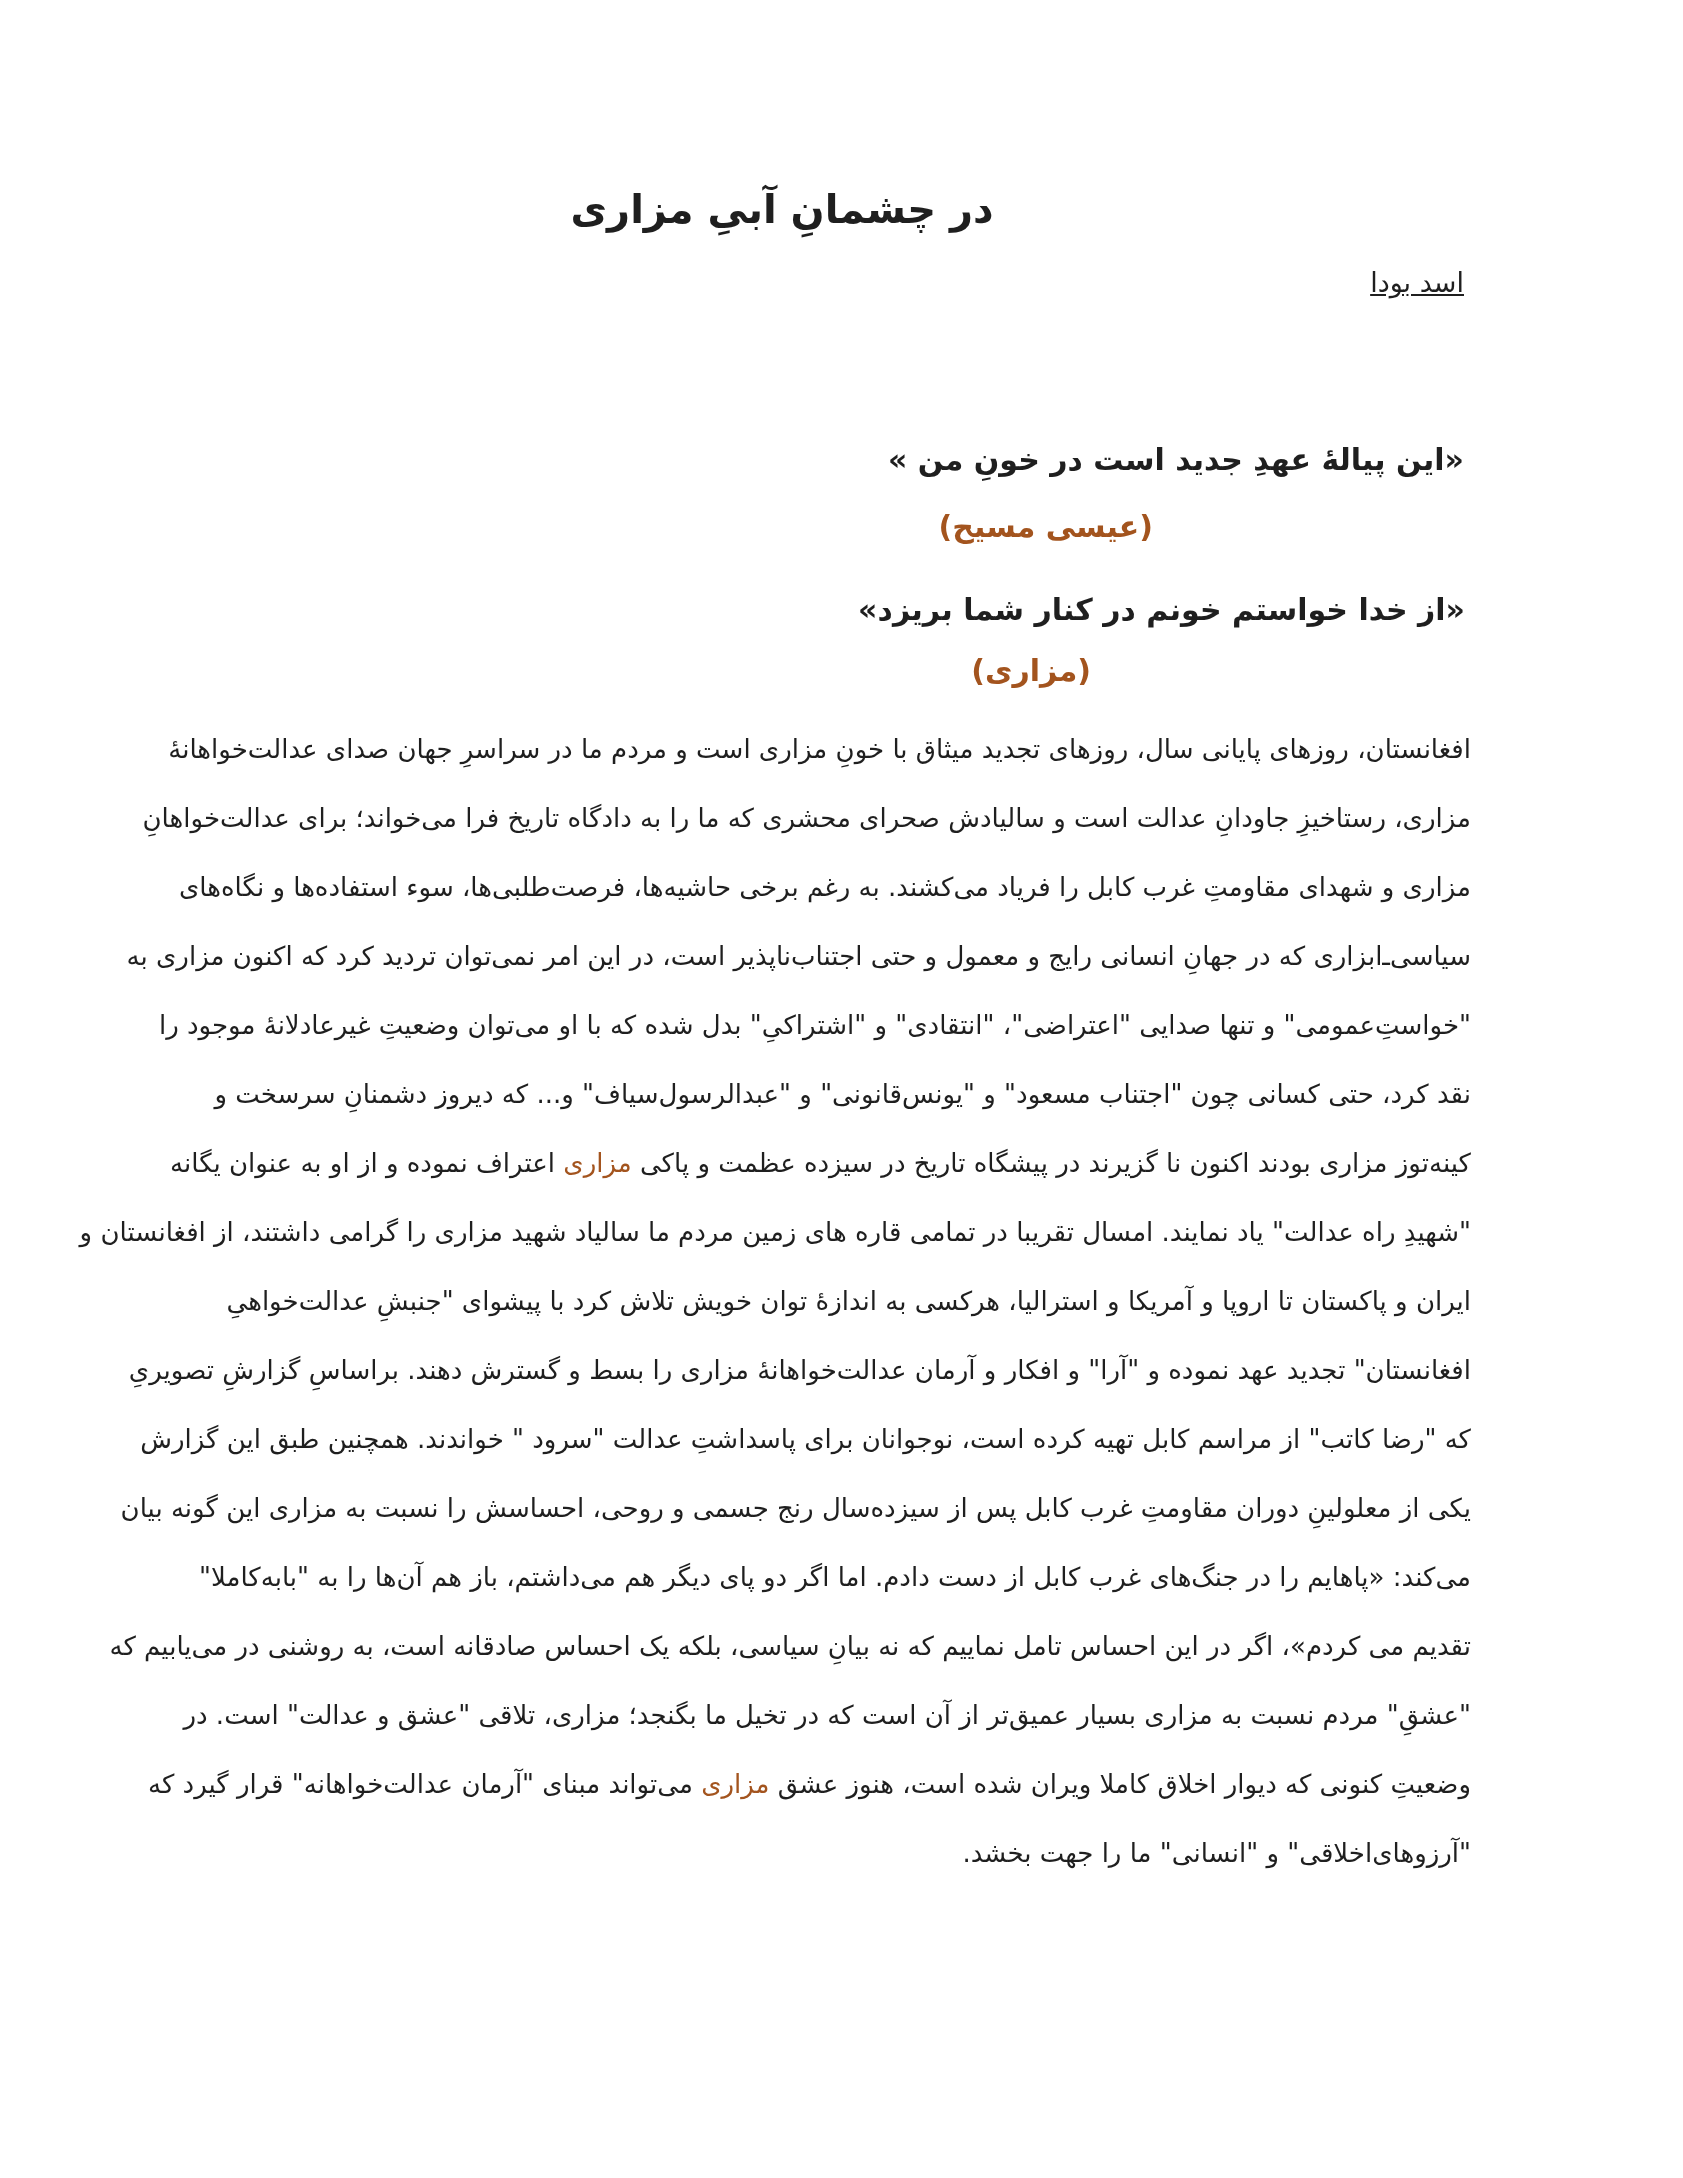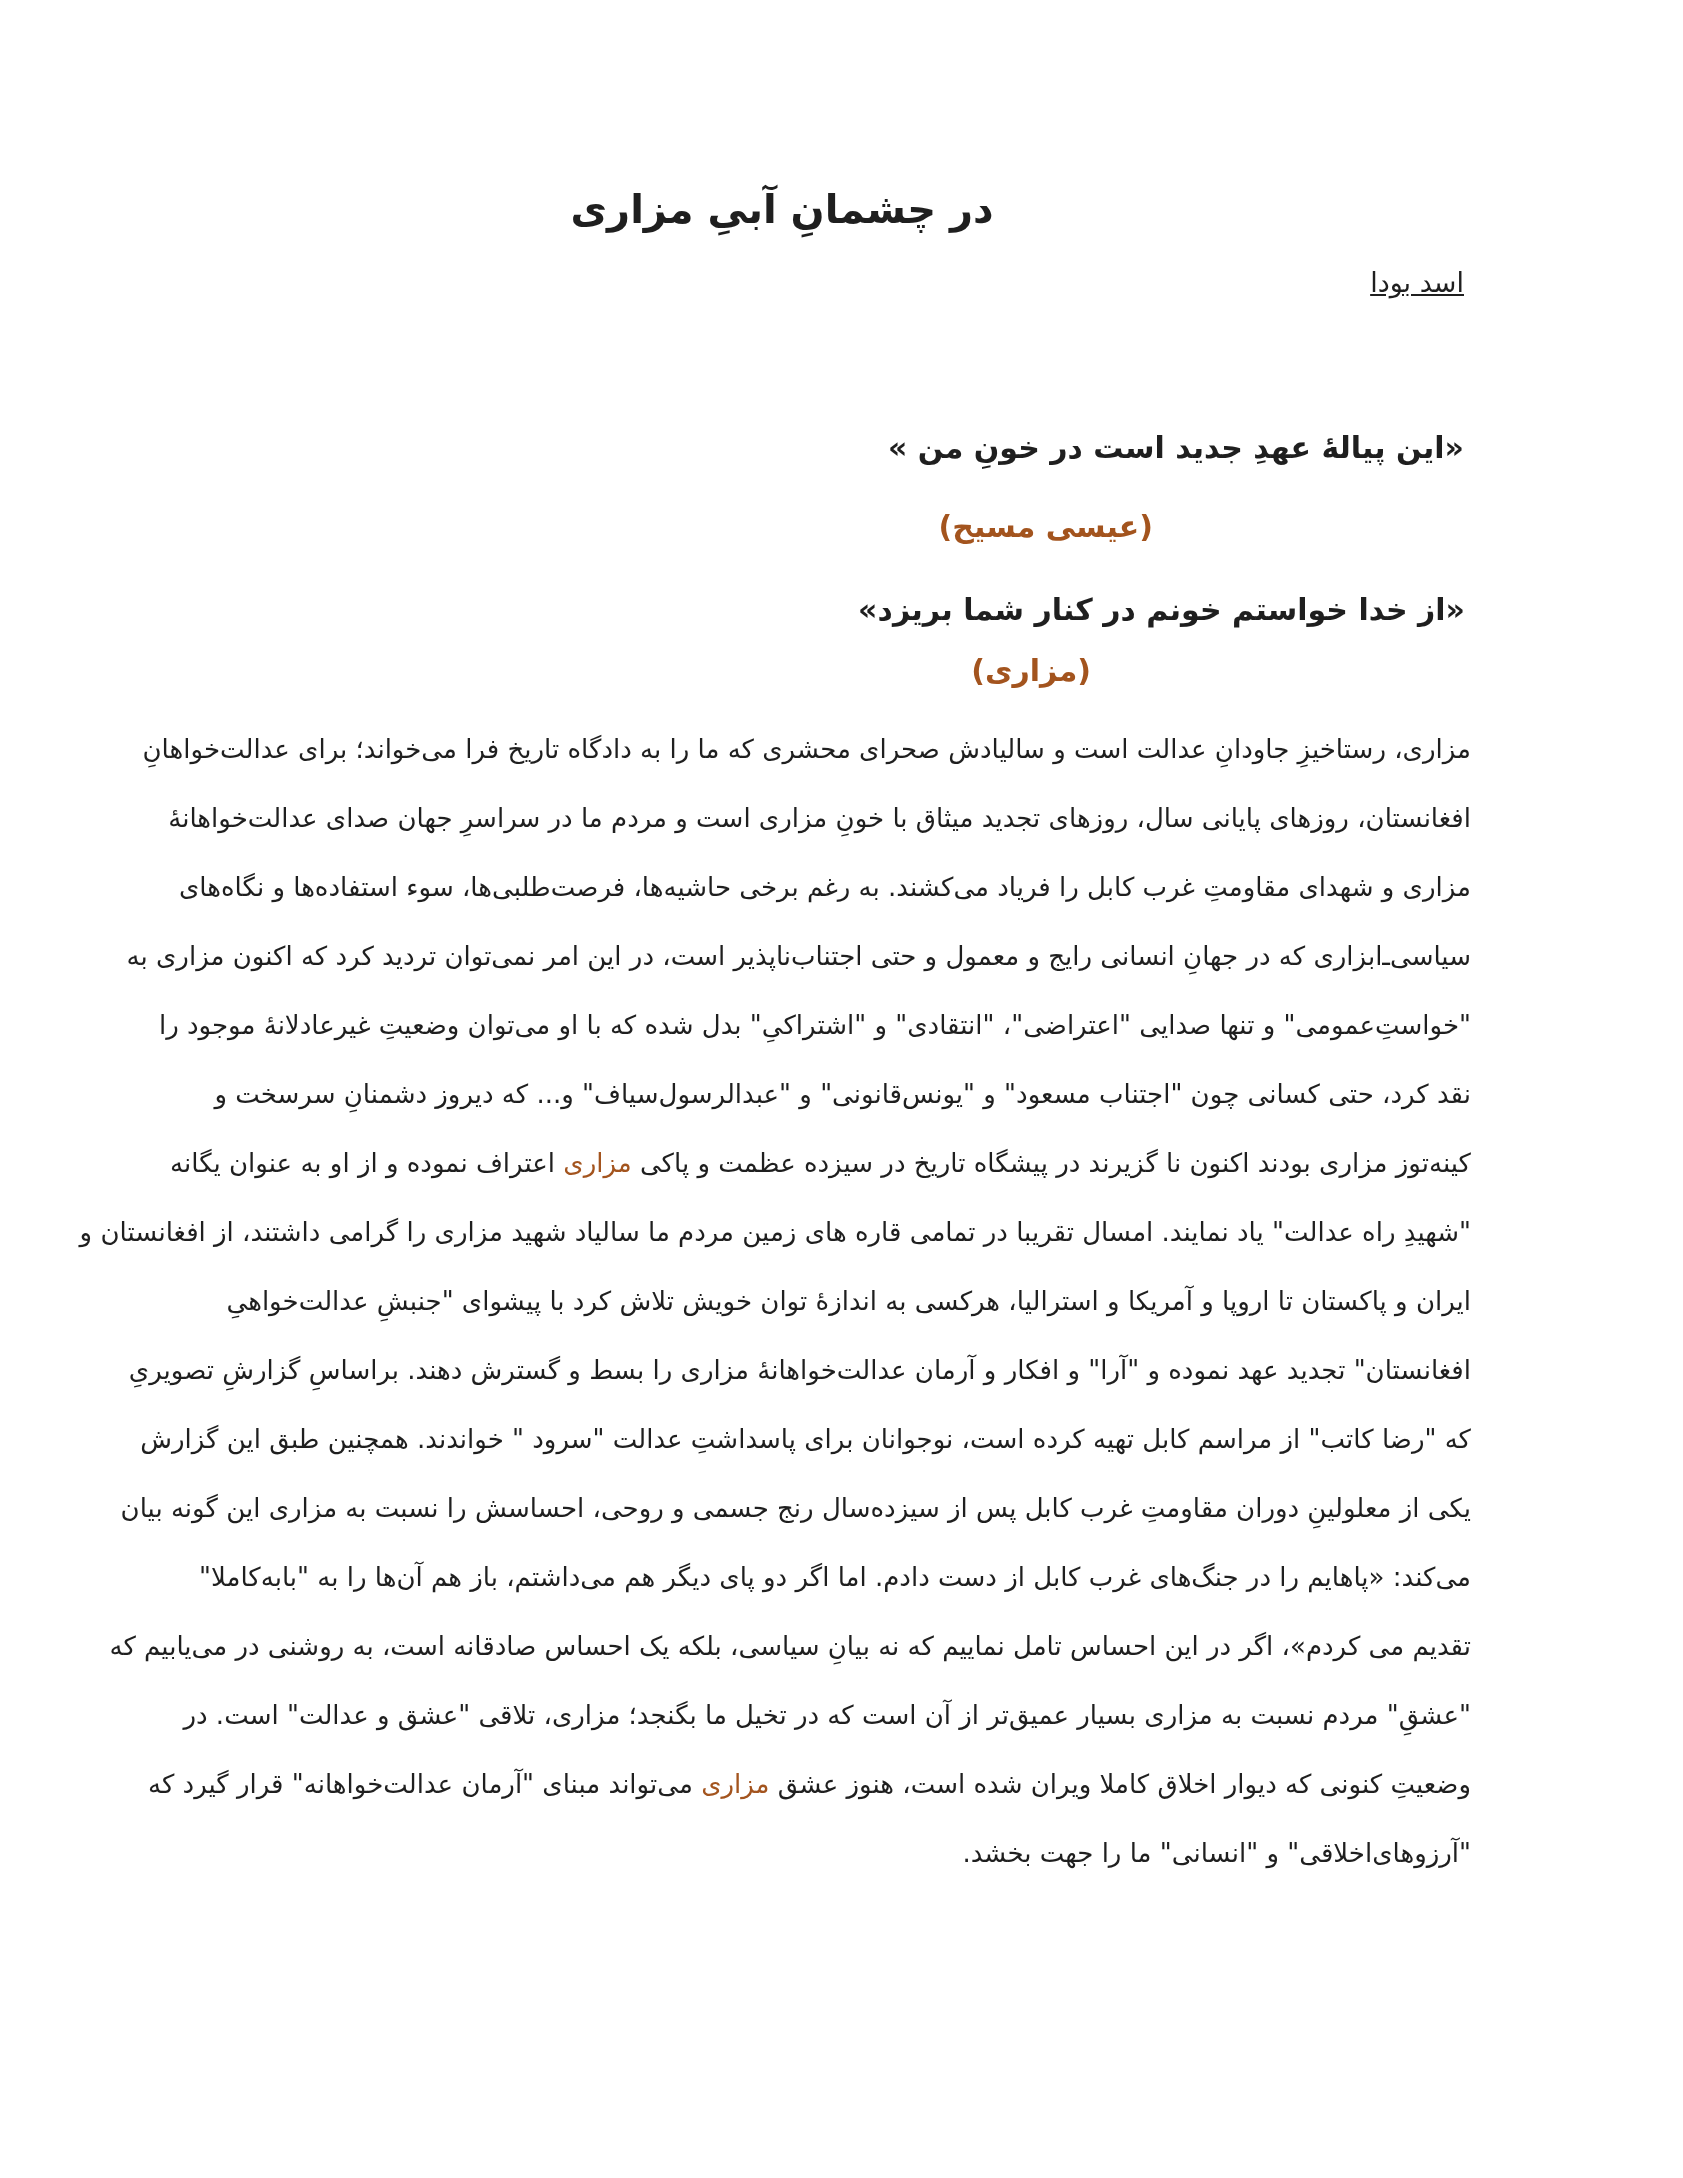--- a/index.html
+++ b/index.html
@@ -28,21 +28,21 @@
     font-size:27px;
     font-weight:400;
     text-decoration:underline;
   }
   .quote-line{
     position:absolute;
     font-size:30px;
     font-weight:700;
     white-space:nowrap;
   }
-  .q1{top:430px;right:255px;}
+  .q1{top:442px;right:255px;}
   .q1-attr{top:509px;right:566px;color:var(--accent);}
   .q2{top:592px;right:254px;}
   .q2-attr{top:653px;right:628px;color:var(--accent);}
   .body-block{
     position:absolute;
     top:715px;right:248px;left:223px;
     font-size:26px;
   }
   .body-block .line{
     line-height:69px;
@@ -64,22 +64,22 @@
 
   <div class="quote-line q1">«این پیالهٔ عهدِ جدید است در خونِ من »</div>
 
   <div class="quote-line q1-attr">(عیسی مسیح)</div>
 
   <div class="quote-line q2">«از خدا خواستم خونم در کنار شما بریزد»</div>
 
   <div class="quote-line q2-attr">(مزاری)</div>
 
   <div class="body-block" id="body-lines">
+      <div class="line"><span>افغانستان، روزهای پایانی سال، روزهای تجدید میثاق با خونِ مزاری است و مردم ما در سراسرِ جهان صدای عدالت‌خواهانهٔ</span></div>
       <div class="line"><span>مزاری، رستاخیزِ جاودانِ عدالت است و سالیادش صحرای محشری که ما را به دادگاه تاریخ فرا می‌خواند؛ برای عدالت‌خواهانِ</span></div>
-      <div class="line"><span>افغانستان، روزهای پایانی سال، روزهای تجدید میثاق با خونِ مزاری است و مردم ما در سراسرِ جهان صدای عدالت‌خواهانهٔ</span></div>
       <div class="line"><span>مزاری و شهدای مقاومتِ غرب کابل را فریاد می‌کشند. به رغم برخی حاشیه‌ها، فرصت‌طلبی‌ها، سوء استفاده‌ها و نگاه‌های</span></div>
       <div class="line"><span>سیاسی‌ـ‌ابزاری که در جهانِ انسانی رایج و معمول و حتی اجتناب‌ناپذیر است، در این امر نمی‌توان تردید کرد که اکنون مزاری به</span></div>
       <div class="line"><span>"خواستِ‌عمومی" و تنها صدایی "اعتراضی"، "انتقادی" و "اشتراکیِ" بدل شده که با او می‌توان وضعیتِ غیرعادلانهٔ موجود را</span></div>
       <div class="line"><span>نقد کرد، حتی کسانی چون "اجتناب مسعود" و "یونس‌قانونی" و "عبدالرسول‌سیاف" و... که دیروز دشمنانِ سرسخت و</span></div>
       <div class="line"><span>کینه‌توز مزاری بودند اکنون نا گزیرند در پیشگاه تاریخ در سیزده عظمت و پاکی </span><span class="hl">مزاری</span><span> اعتراف نموده و از او به عنوان یگانه</span></div>
       <div class="line"><span>"شهیدِ راه عدالت" یاد نمایند. امسال تقریبا در تمامی قاره های زمین مردم ما سالیاد شهید مزاری را گرامی داشتند، از افغانستان و</span></div>
       <div class="line"><span>ایران و پاکستان تا اروپا و آمریکا و استرالیا، هرکسی به اندازهٔ توان خویش تلاش کرد با پیشوای "جنبشِ عدالت‌خواهیِ</span></div>
       <div class="line"><span>افغانستان" تجدید عهد نموده و "آرا" و افکار و آرمان عدالت‌خواهانهٔ مزاری را بسط و گسترش دهند. براساسِ گزارشِ تصویریِ</span></div>
       <div class="line"><span>که "رضا کاتب" از مراسم کابل تهیه کرده است، نوجوانان برای پاسداشتِ عدالت "سرود " خواندند. همچنین طبق این گزارش</span></div>
       <div class="line"><span>یکی از معلولینِ دوران مقاومتِ غرب کابل پس از سیزده‌سال رنج جسمی و روحی، احساسش را نسبت به مزاری این گونه بیان</span></div>

